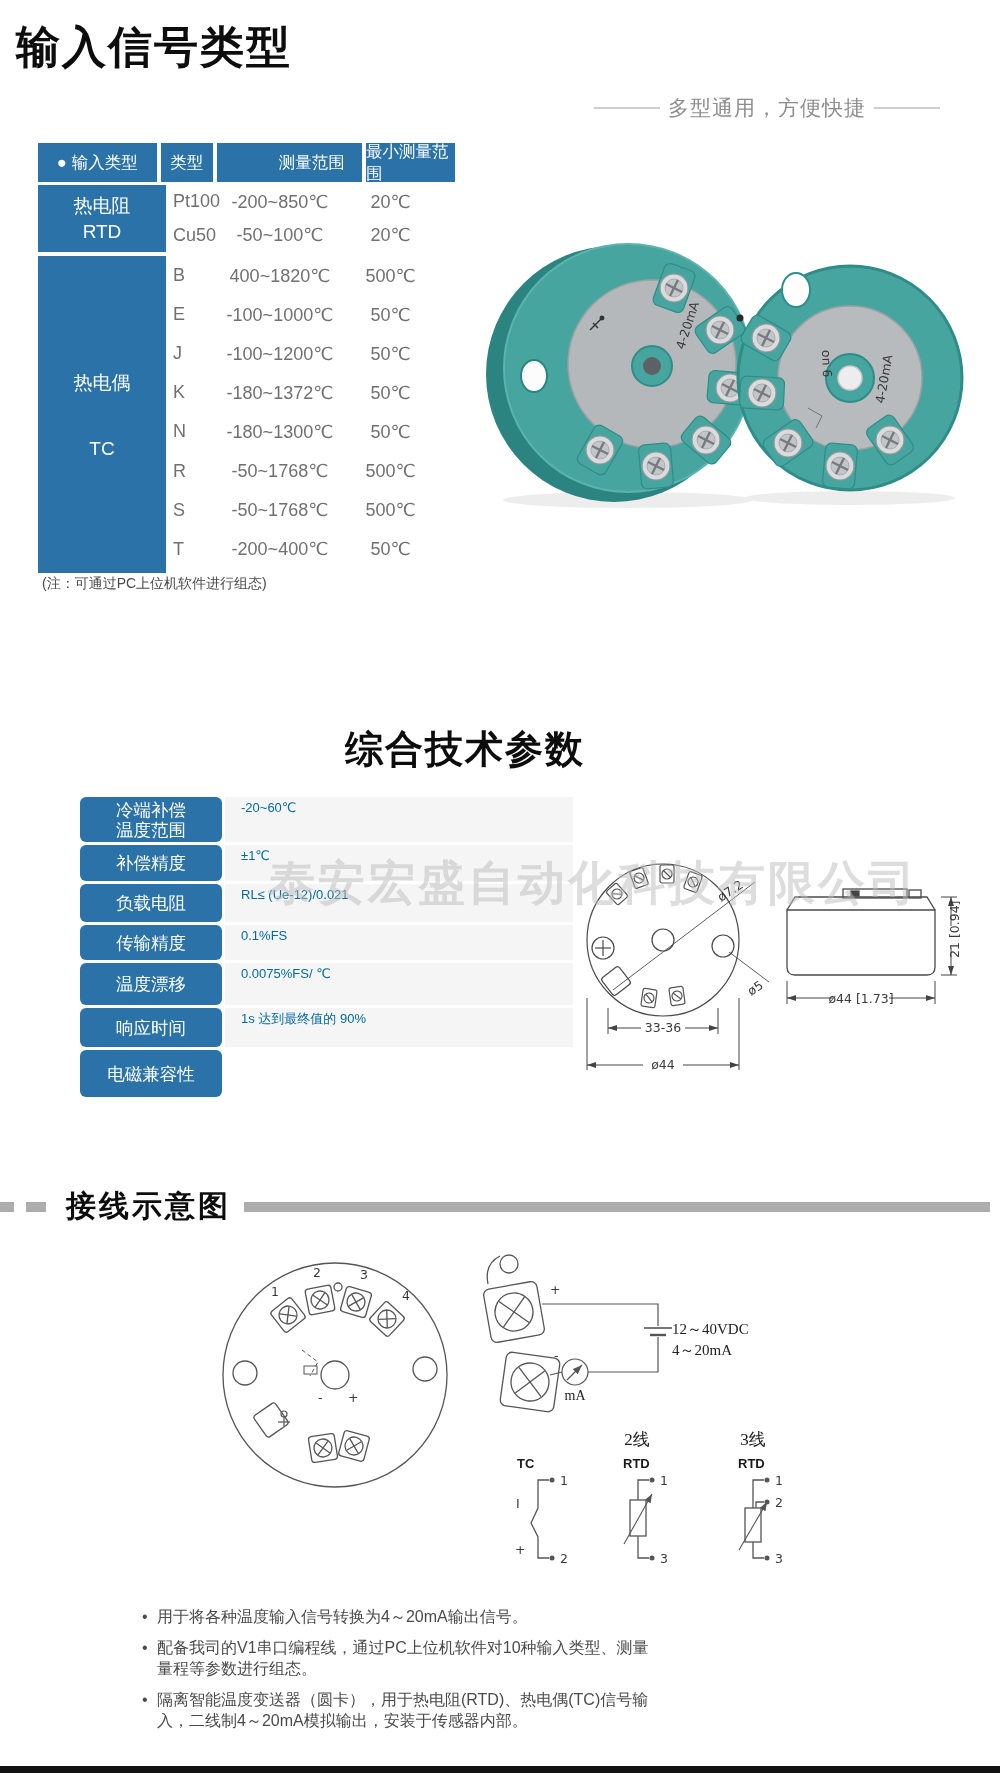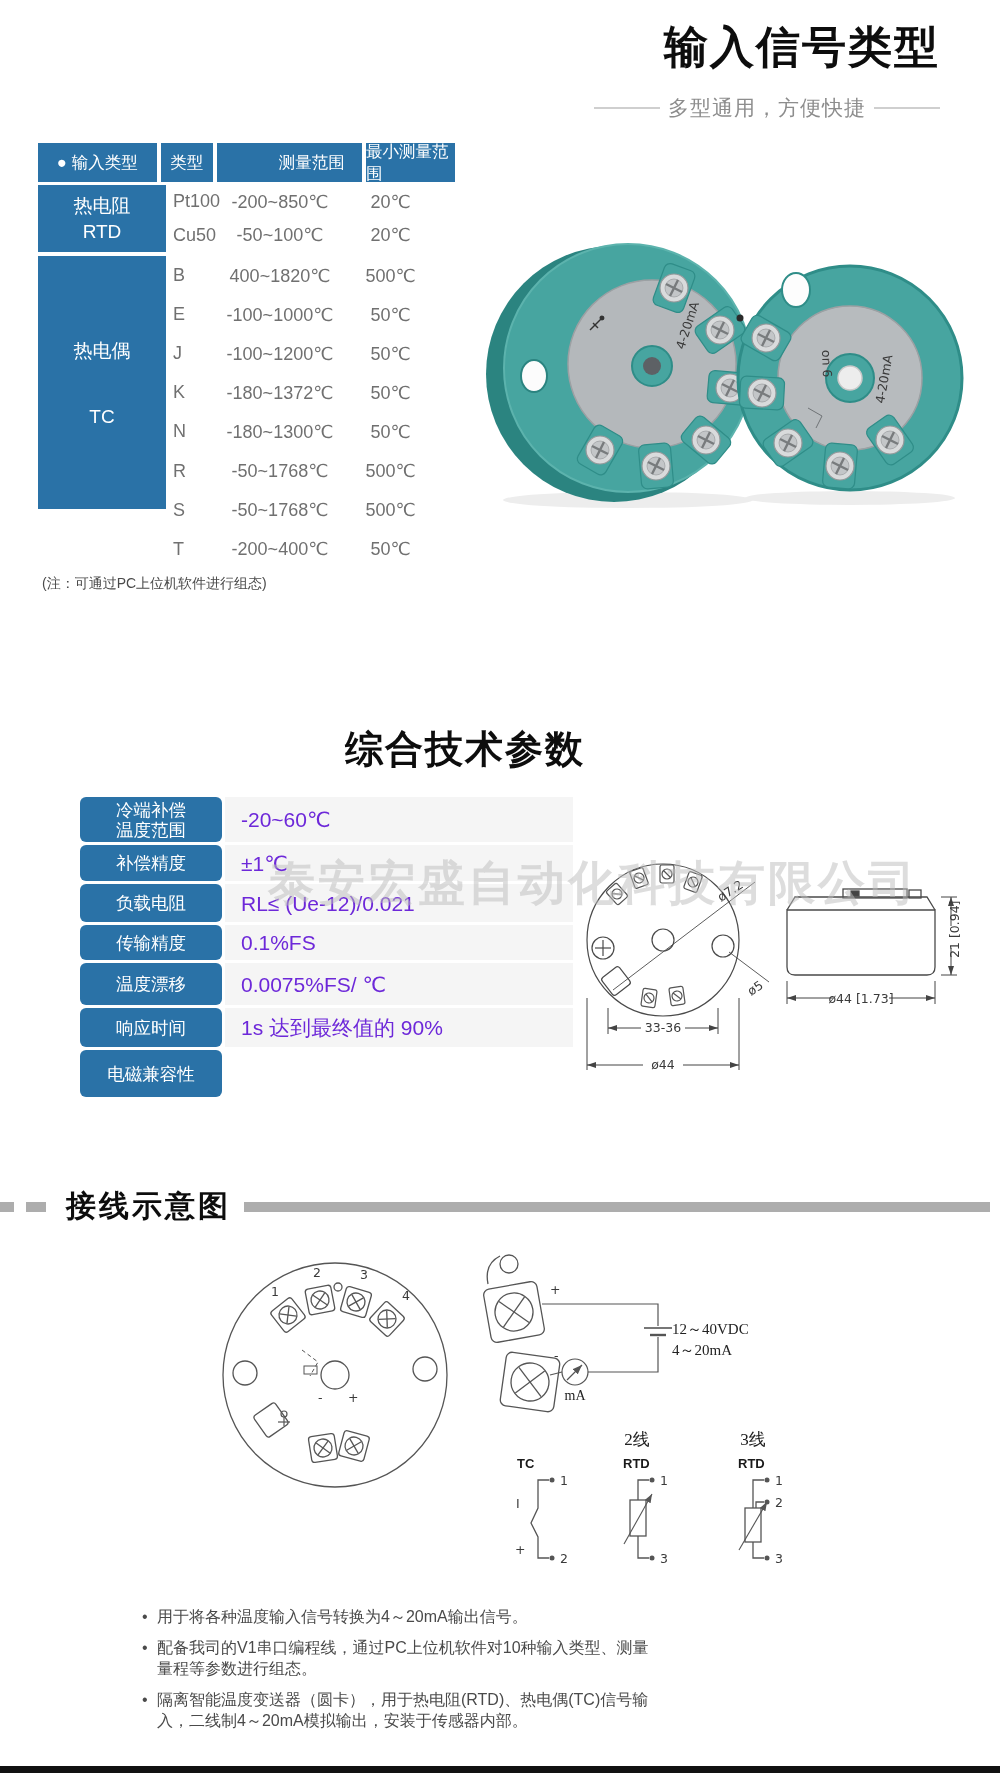--- a/index.html
+++ b/index.html
@@ -1,59 +1,59 @@
 <!DOCTYPE html>
 <html><head>
 <meta charset="utf-8">
 <style>
   html,body{margin:0;padding:0;background:#fff;}
   body{font-family:"Liberation Sans","DejaVu Sans",sans-serif;}
   .page{position:relative;width:1000px;height:1773px;background:#fff;overflow:hidden;}
 
   
-  .s1-title{position:absolute;top:18px;left:0;width:940px;text-align:right;
-    font-size:44px;font-weight:bold;color:#0d0d0d;letter-spacing:2px;}
+  .s1-title{position:absolute;top:18px;left:0;width:940px;text-align:left;
+    font-size:44px;font-weight:bold;color:#0d0d0d;letter-spacing:2px;padding-left:16px;}
   .s1-sub{position:absolute;top:94px;left:0;width:940px;display:flex;
     align-items:center;justify-content:flex-end;gap:8px;}
   .s1-sub .hline{width:66px;height:2px;background:#cfcfcf;}
   .s1-sub .sub-text{font-size:21px;color:#8d8d8d;letter-spacing:1px;}
 
   .sig-table{position:absolute;left:38px;top:143px;width:417px;}
   .sig-header{display:flex;gap:4px;height:39px;}
   .sig-header .h{background:#2a72a7;color:#fff;font-size:16.5px;
     display:flex;align-items:center;justify-content:center;}
   .h1{width:128px;} .h2{width:56px;} .h3{width:108px;padding-left:45px;} .h4{width:96px;}
   .sig-body{display:flex;gap:4px;margin-top:3px;}
   .sig-left{width:128px;display:flex;flex-direction:column;}
   .grp{background:#2a72a7;color:#fff;display:flex;flex-direction:column;
     align-items:center;justify-content:center;font-size:19px;}
   .g1{height:67px;line-height:26px;}
-  .g2{height:253px;margin-top:4px;gap:42px;}
+  .g2{height:317px;margin-top:4px;gap:42px;}
   .sig-rows{flex:1;display:flex;flex-direction:column;}
   .sig-row{display:flex;align-items:center;color:#707070;font-size:18px;}
   .sig-row.rtd{height:33.5px;}
   .sig-row.tc{height:39.1px;}
   .row-spacer{height:4px;}
   .c-type{width:56px;padding-left:3px;box-sizing:border-box;}
   .c-range{width:108px;text-align:center;}
   .c-min{width:113px;text-align:center;}
   .sig-note{position:absolute;left:42px;top:575px;font-size:14px;color:#4a4a4a;}
 
   .product-svg{position:absolute;left:478px;top:238px;}
 
   
   .s2-title{position:absolute;top:724px;left:0;width:930px;text-align:center;
     font-size:38px;font-weight:bold;color:#0d0d0d;letter-spacing:2px;}
   .param-table{position:absolute;left:80px;top:797px;width:493px;}
   .p-row{display:flex;gap:3px;border-bottom:3px solid #fff;box-sizing:border-box;}
   .p-label{width:142px;background:#2a72a7;color:#fff;font-size:17.5px;
     display:flex;flex-direction:column;align-items:center;justify-content:center;
     line-height:20px;text-align:center;border-radius:6px;}
-  .p-value{flex:1;background:#f5f5f5;color:#6d28d9;font-size:21px;
-    display:flex;flex-direction:column;justify-content:center;
+  .p-value{flex:1;background:#f5f5f5;color:#0369a1;font-size:13px;
+    display:flex;flex-direction:column;
     padding-left:16px;line-height:21px;}
   .pr1{height:48px;} .pr2{height:39px;} .pr3{height:41px;} .pr4{height:38px;}
   .pr5{height:45px;} .pr6{height:42px;} .pr7{height:50px;}
   .watermark{position:absolute;left:268px;top:852px;font-size:47px;font-weight:700;
     color:#bdbdbd;opacity:.5;letter-spacing:3px;white-space:nowrap;z-index:6;
     pointer-events:none;}
   .drawing-svg{position:absolute;left:555px;top:848px;}
 
   
   .s3-bar{position:absolute;top:1202px;height:10px;background:#adadad;}

